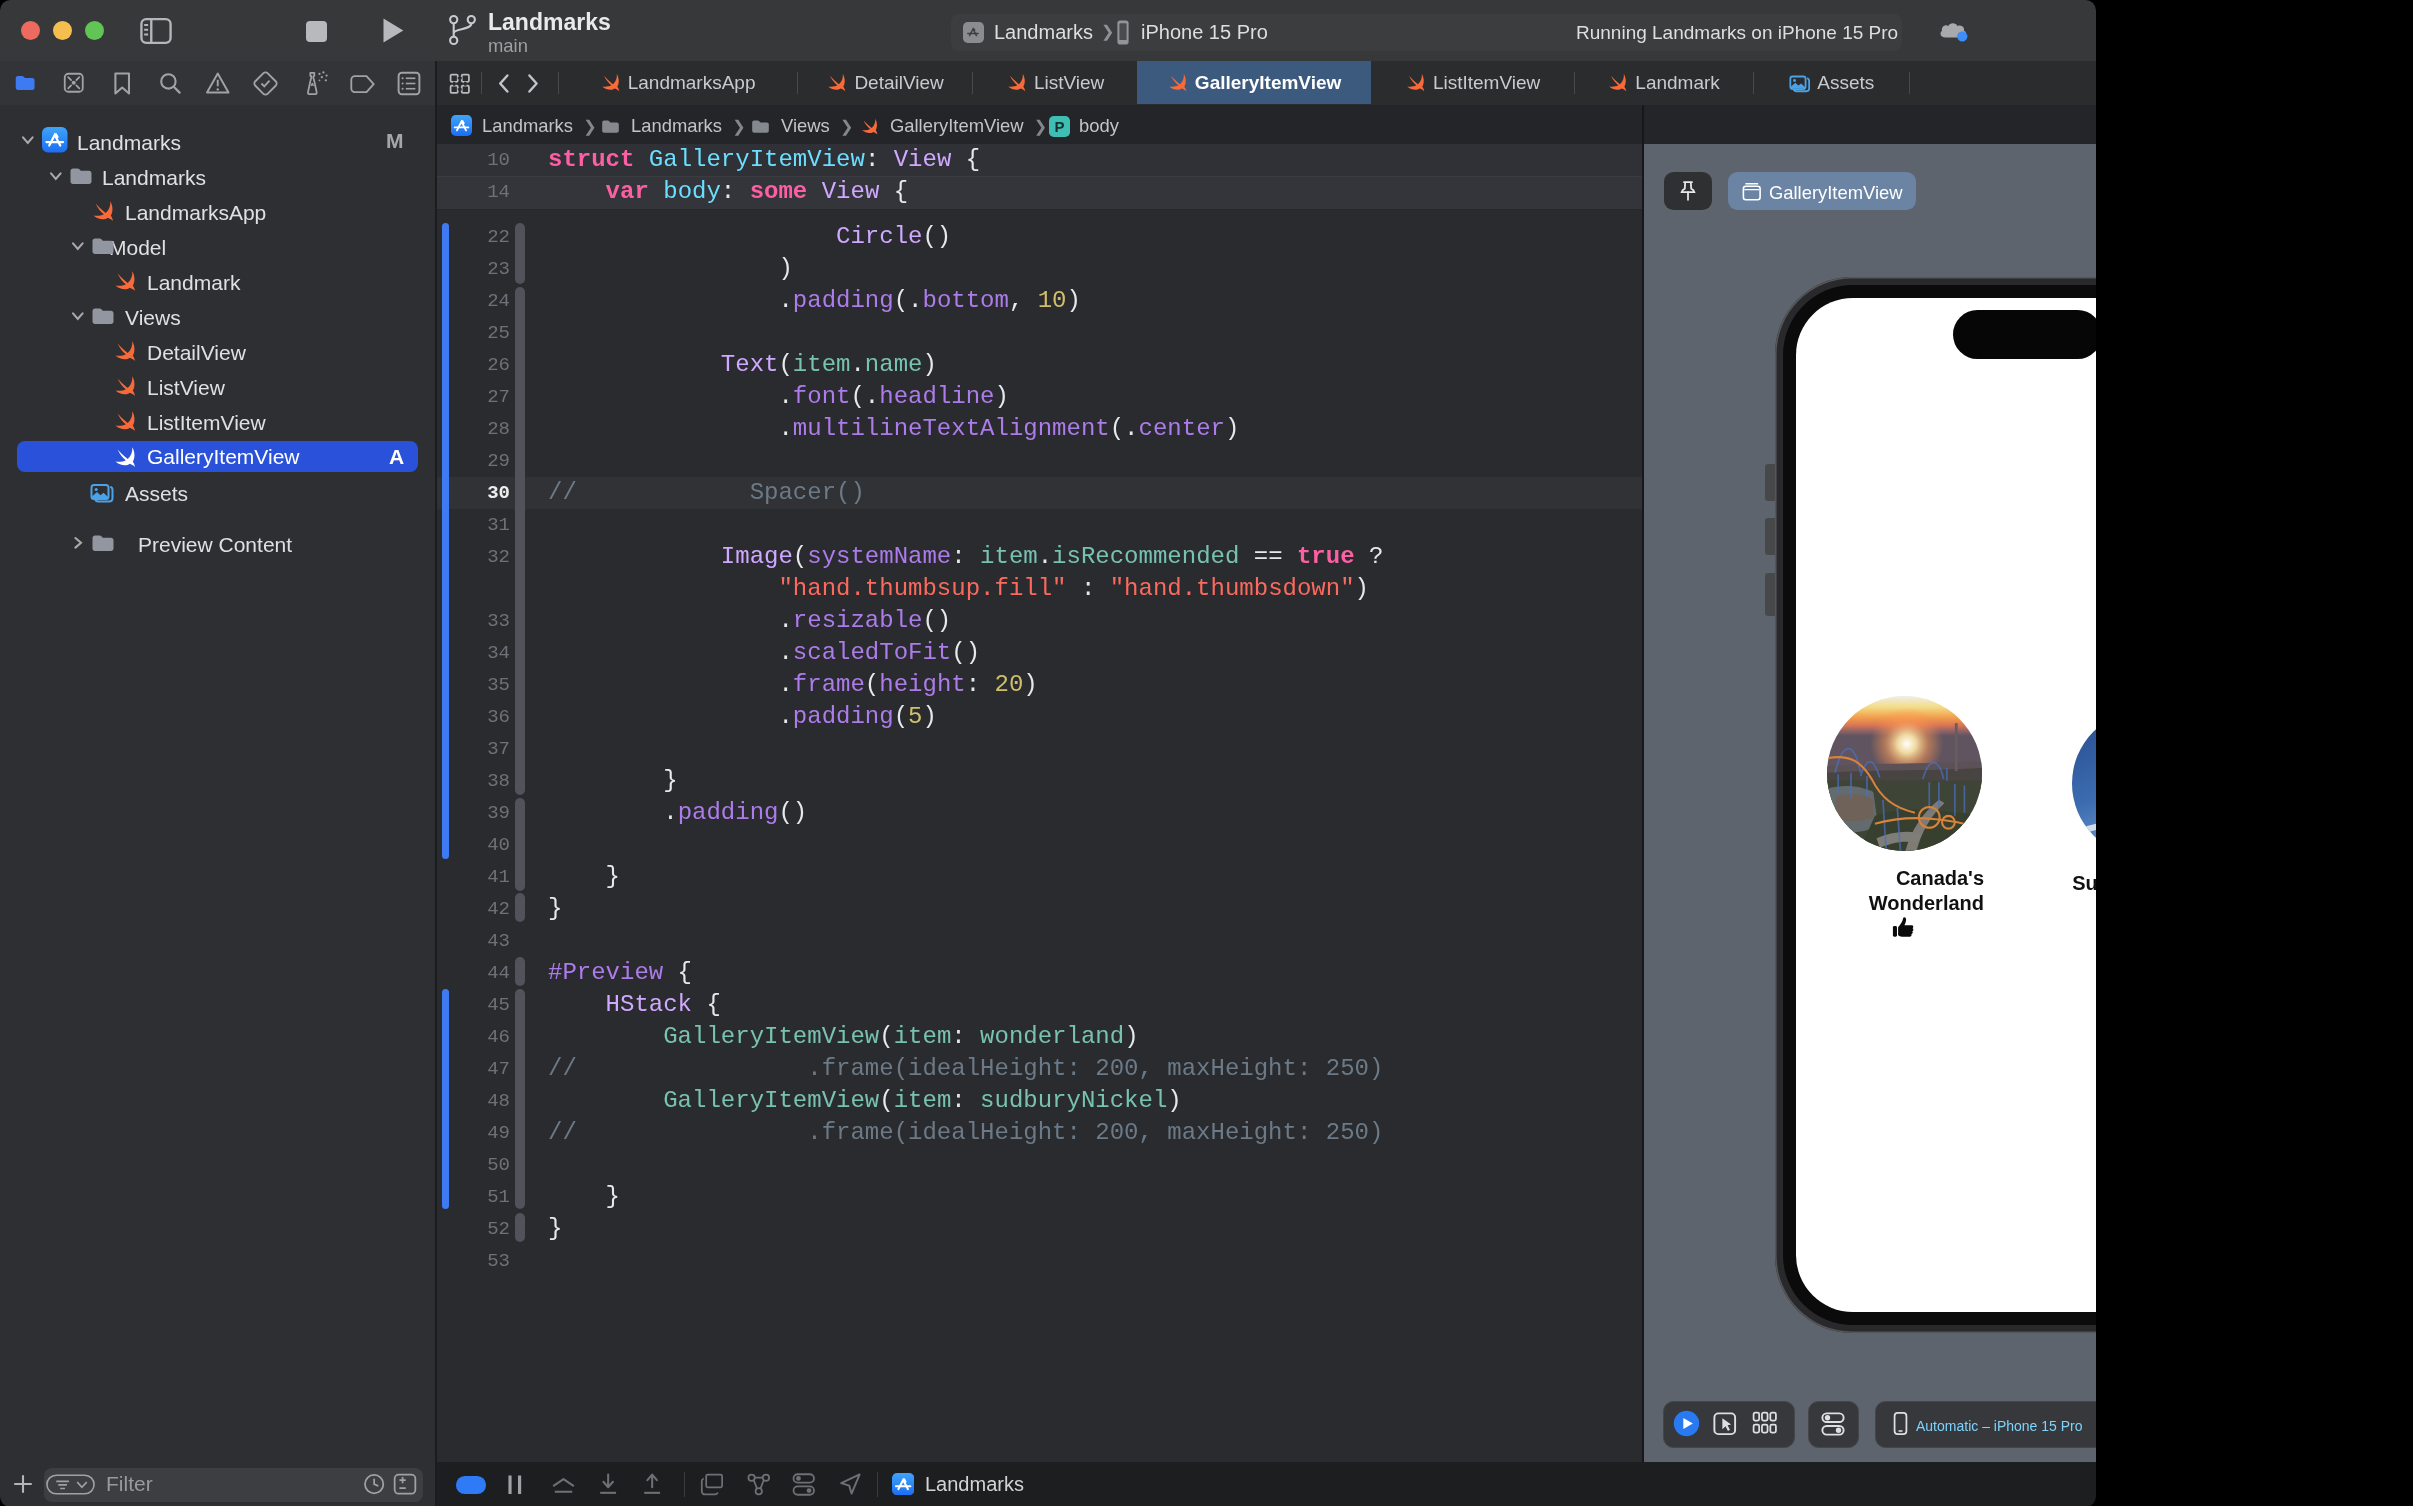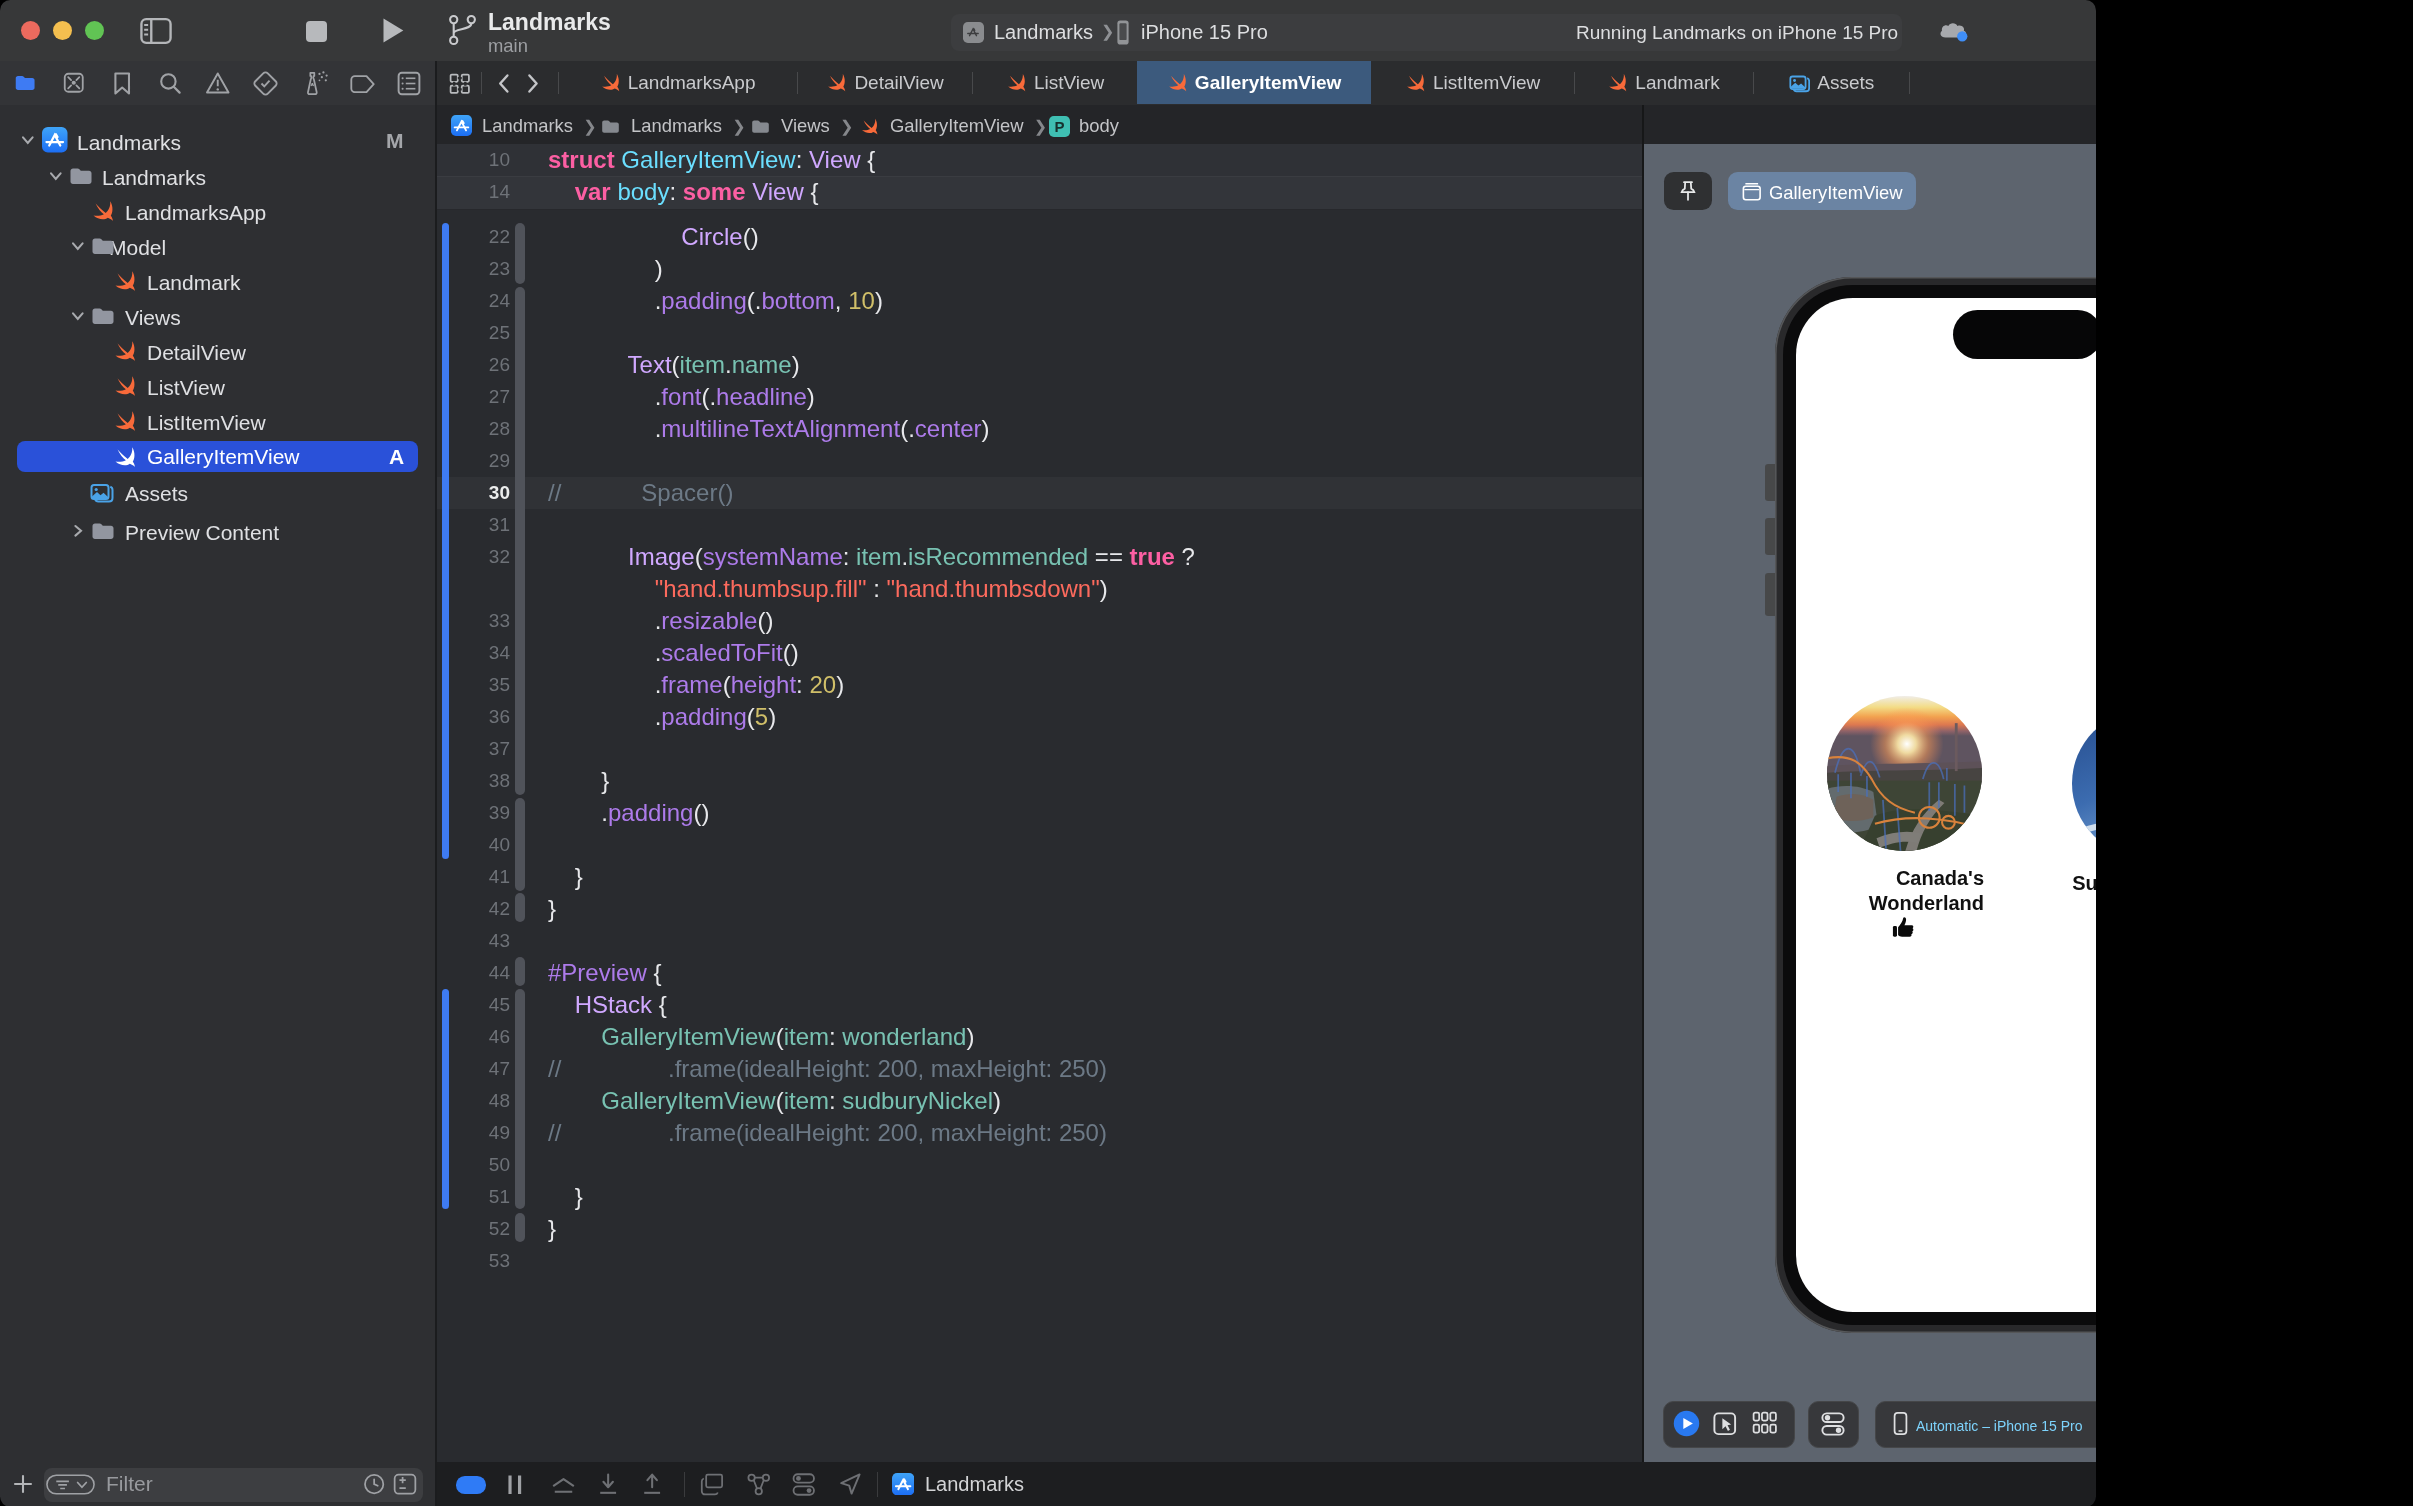--- a/index.html
+++ b/index.html
@@ -1,19 +1,19 @@
 <!DOCTYPE html>
 <html style="font-size:12.8px"><head>
 <meta charset="utf-8">
 <style>
 html,body{margin:0;padding:0;background:#000;}
 #root{position:relative;width:2096px;height:1507px;overflow:hidden;border-radius:10.4px;
   font-family:"Liberation Sans",sans-serif;-webkit-font-smoothing:antialiased;}
 .abs{position:absolute;}
-.mono{font-family:Liberation Sans, sans-serif;}
+.mono{font-family:Liberation Mono, monospace;}
 
 #titlebar{left:0;top:0;width:2413px;height:61px;background:#373839;}
 #navicons{left:0;top:61px;width:435px;height:44px;background:#333437;border-bottom:0.8px solid #262729;}
 #sidebar{left:0;top:105px;width:435px;height:1357px;background:#2e2f32;}
 #sidebot{left:0;top:1462px;width:435px;height:45px;background:#2e2f32;}
 #vline1{left:435px;top:61px;width:1.6px;height:1446px;background:#1b1c1e;}
 #tabbar{left:437px;top:61px;width:1977px;height:44px;background:#2b2c2e;border-bottom:0.8px solid #1f2022;}
 #crumbbar{left:437px;top:105px;width:1977px;height:39px;background:#242528;border-bottom:0.8px solid #1b1c1e;}
 #editor{left:437px;top:144px;width:1205px;height:1318px;background:#292b2f;overflow:hidden;}
 #preview{left:1643px;top:144px;width:770px;height:1318px;background:#5d646e;}
@@ -253,21 +253,21 @@
         </svg>
       <span class="lbl abs" style="left:147px;color:#fff;">GalleryItemView</span>
       <span class="abs" style="left:389px;color:#fff;font-weight:bold;">A</span>
     </div>
     <div class="trow" style="top:369px;">
       <svg class="tico" style="left:90px;" viewBox="0 0 24 24">
           <use href="#assets"></use>
         </svg>
       <span class="lbl" style="margin-left:125px;">Assets</span>
     </div>
-    <div class="trow" style="top:408px;">
+    <div class="trow" style="top:420px;padding-left:13px;">
       <svg class="chev" style="left:69px;" viewBox="0 0 22 22">
           <path d="M8 5 L15 11 L8 17" stroke="#a8aaae" stroke-width="2.6" fill="none" stroke-linecap="round"></path>
         </svg>
       <svg class="tico" style="left:91px;" viewBox="0 0 24 24">
           <use href="#folder" fill="#9296a0"></use>
         </svg>
       <span class="lbl" style="margin-left:125px;">Preview Content</span>
     </div>
   </div>
   <div id="tabbar" class="abs">

